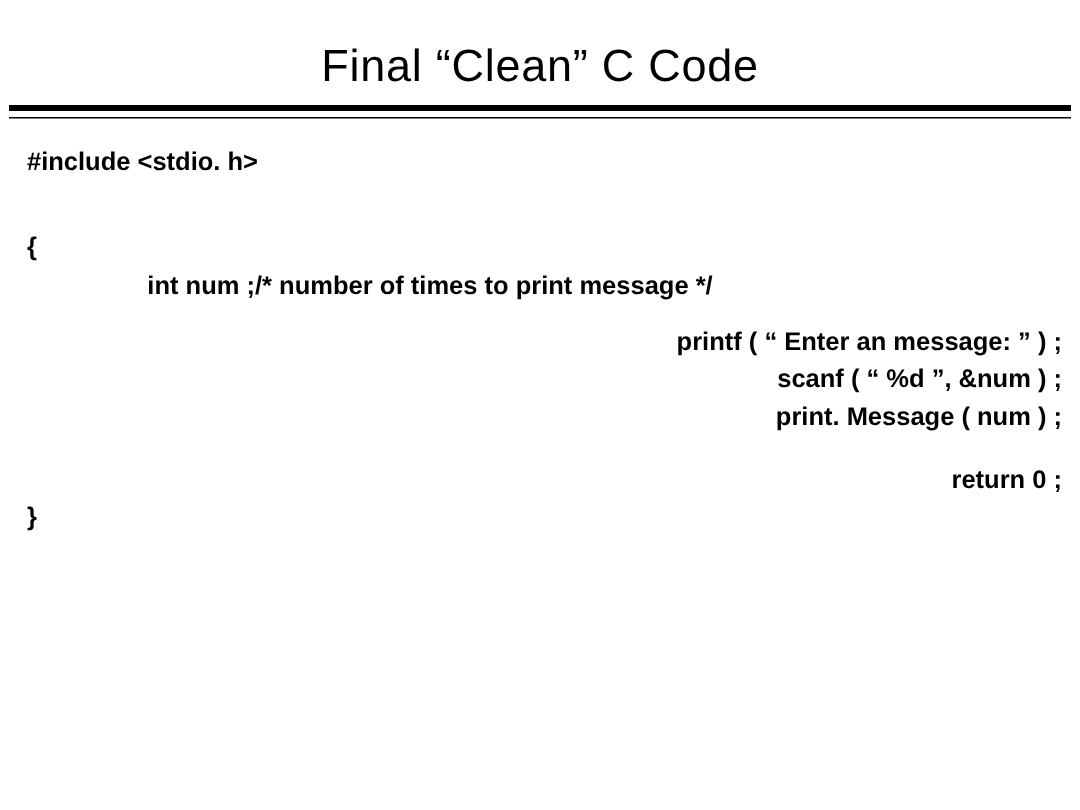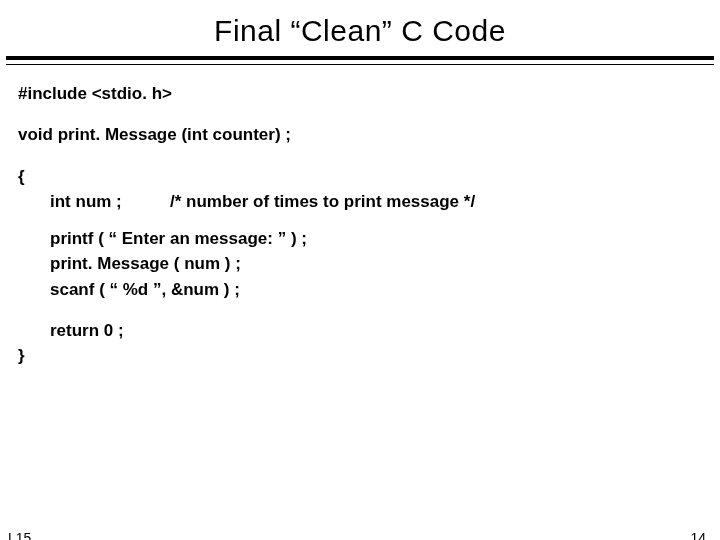--- a/index.html
+++ b/index.html
@@ -14,21 +14,21 @@
   }
   .slide {
     position: relative;
     width: 720px;
     height: 540px;
     box-sizing: border-box;
   }
   .title {
     text-align: center;
     font-size: 30px;
-    margin-top: 14px;
+    margin-top: 28px;
     margin-bottom: 8px;
     font-weight: normal;
     letter-spacing: 0.5px;
   }
   .rule-thick {
     margin: 0 6px;
     border: none;
     border-top: 4px solid #000;
   }
   .rule-thin {
@@ -43,20 +43,21 @@
     font-weight: bold;
   }
   .body p {
     margin: 0 0 4px 0;
   }
   .sp {
     height: 16px;
   }
   .indent {
     padding-left: 32px;
+    text-align: right;
   }
   .row {
     display: flex;
   }
   .col1 { width: 120px; }
   .footer-left {
     position: absolute;
     left: 8px;
     bottom: 8px;
     font-size: 14px;
@@ -74,31 +75,30 @@
 <div class="slide">
 
   <div class="title">Final “Clean” C Code</div>
 
   <hr class="rule-thick">
   <hr class="rule-thin">
 
   <div class="body">
     <p>#include &lt;stdio. h&gt;</p>
     <div class="sp"></div>
-    <p>void print. Message (int counter) ;</p>
     <div class="sp"></div>
     <p>{</p>
     <div class="row indent">
       <span class="col1">int num ;</span>
       <span>/* number of times to print message */</span>
     </div>
     <div class="sp"></div>
     <p class="indent">printf ( “ Enter an message: ” ) ;</p>
+    <p class="indent">scanf ( “ %d ”, &amp;num ) ;</p>
     <p class="indent">print. Message ( num ) ;</p>
-    <p class="indent">scanf ( “ %d ”, &amp;num ) ;</p>
     <div class="sp"></div>
     <p class="indent">return 0 ;</p>
     <p>}</p>
   </div>
 
   <div class="footer-left">L15</div>
   <div class="footer-right">14</div>
 
 </div>
 

